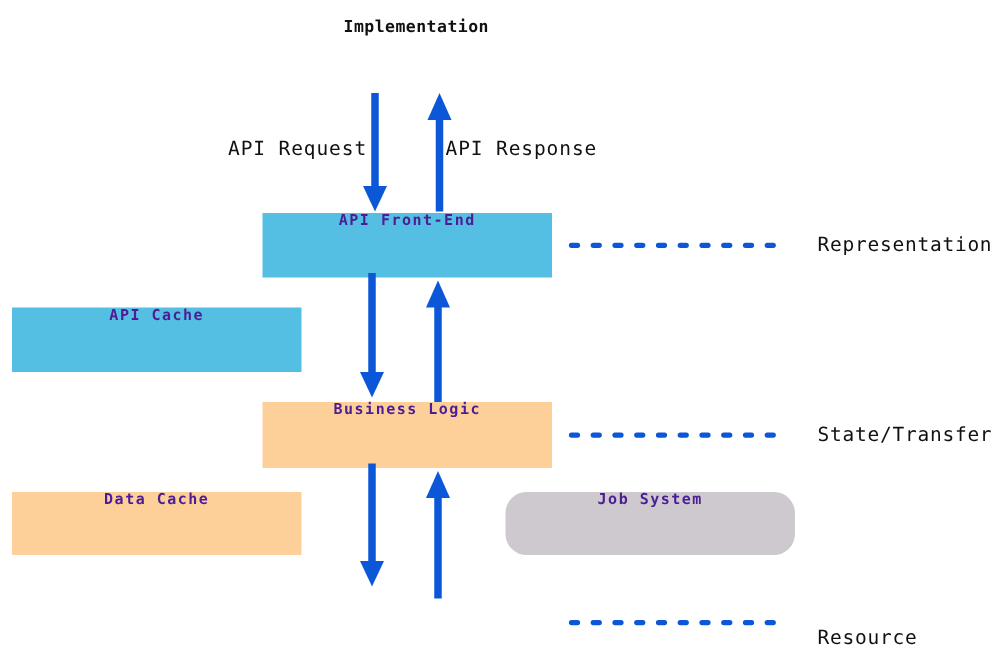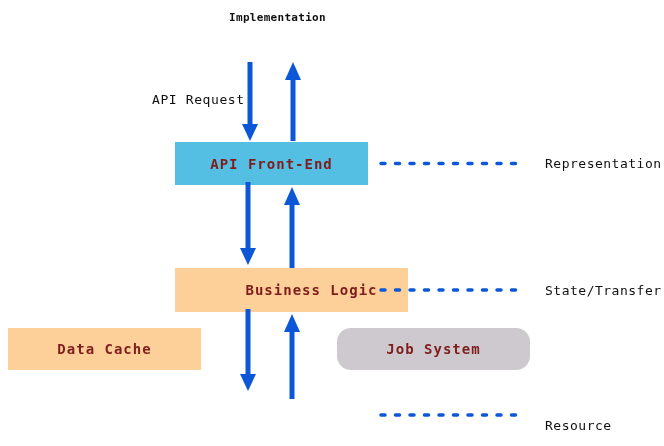--- a/index.html
+++ b/index.html
@@ -14,49 +14,53 @@
   }
   .flow-label {
     position:absolute; top:92px; font-size:13px; color:#111; letter-spacing:0.6px;
   }
   .flow-label.request { left:152px; }
   .flow-label.response { left:297px; }
   .layer-label {
     position:absolute; left:545px; font-size:13px; color:#111; letter-spacing:0.5px;
   }
   .box {
-    position:absolute; display:flex; align-items:center; justify-content:center;
-    color:#7f1d1d; font-size:14px; font-weight:bold; letter-spacing:1px;
+    position:absolute; display:flex; justify-content:center;
+    color:#4c1d95; font-size:10px; font-weight:bold; letter-spacing:1px;
   }
   .cyan   { background:var(--cyan,#55BFE3); }
   .orange { background:var(--orange,#FDD09A); }
   .gray   { background:var(--gray,#CDC9CE);border-radius:14px; }
   svg.overlay { position:absolute; left:0; top:0; width:664px; height:446px; pointer-events:none; }
   svg .shaft { stroke:var(--blue,#0B57D8); stroke-width:5; }
   svg .head  { fill:var(--blue,#0B57D8); }
   svg .dash  {
     stroke:var(--blue,#0B57D8); stroke-width:3.5;
     stroke-dasharray:4 10.5; stroke-linecap:round;
   }
 </style>
 </head>
 <body>
 
 <div class="canvas">
 
   <div class="title">Implementation</div>
 
   <div class="flow-label request">API Request</div>
+  <div class="flow-label response">API Response</div>
 
   <div class="box cyan" style="left:175px; top:142px; width:193px; height:43px;">
     <span>API Front-End</span>
   </div>
 
+  <div class="box cyan" style="left:8px; top:205px; width:193px; height:43px;">
+    <span>API Cache</span>
+  </div>
 
-  <div class="box orange" style="left:175px; top:268px; width:193px; height:44px;padding-left:40px;">
+  <div class="box orange" style="left:175px; top:268px; width:193px; height:44px;">
     <span>Business Logic</span>
   </div>
 
   <div class="box orange" style="left:8px; top:328px; width:193px; height:42px;">
     <span>Data Cache</span>
   </div>
 
   <div class="box gray" style="left:337px; top:328px; width:193px; height:42px;">
     <span>Job System</span>
   </div>

